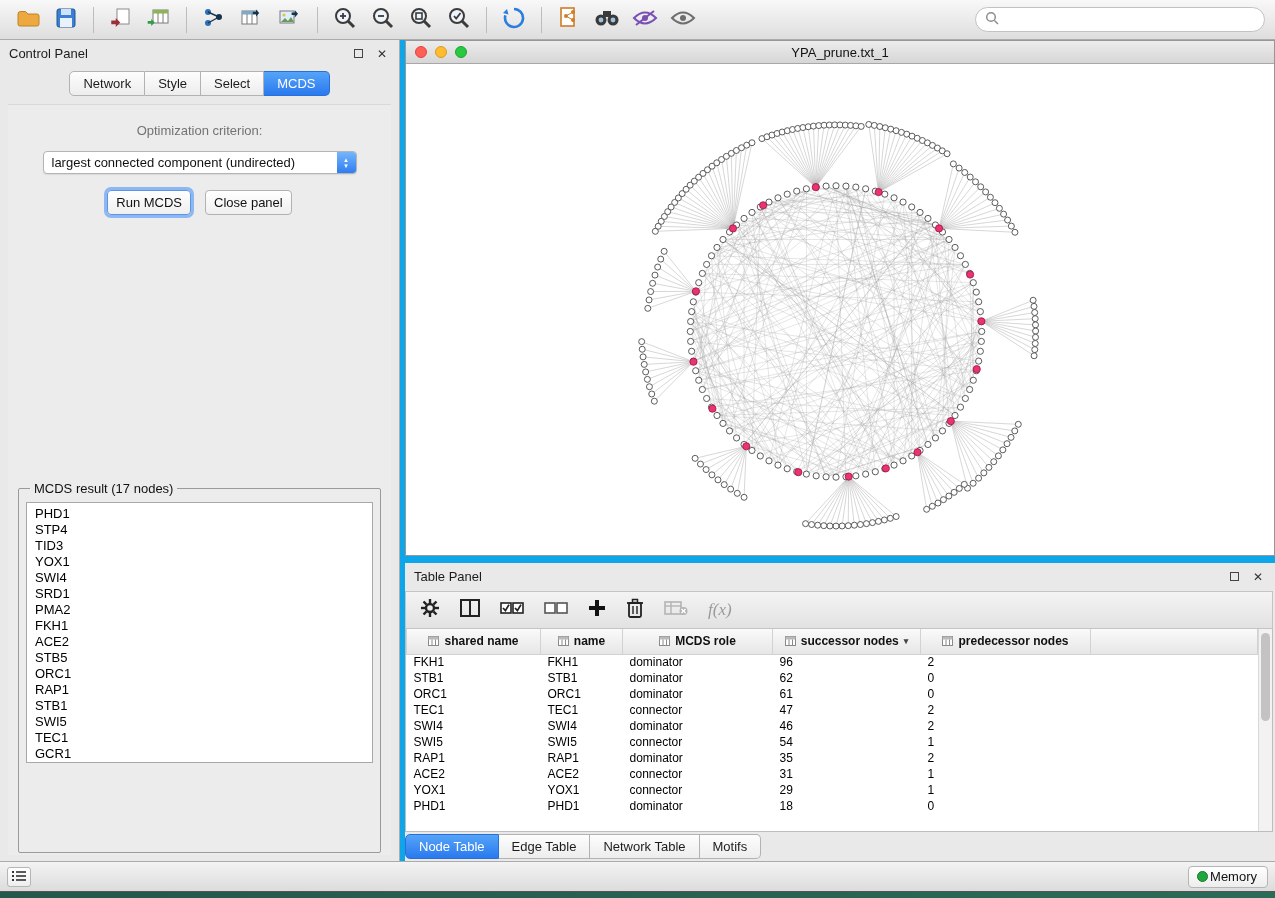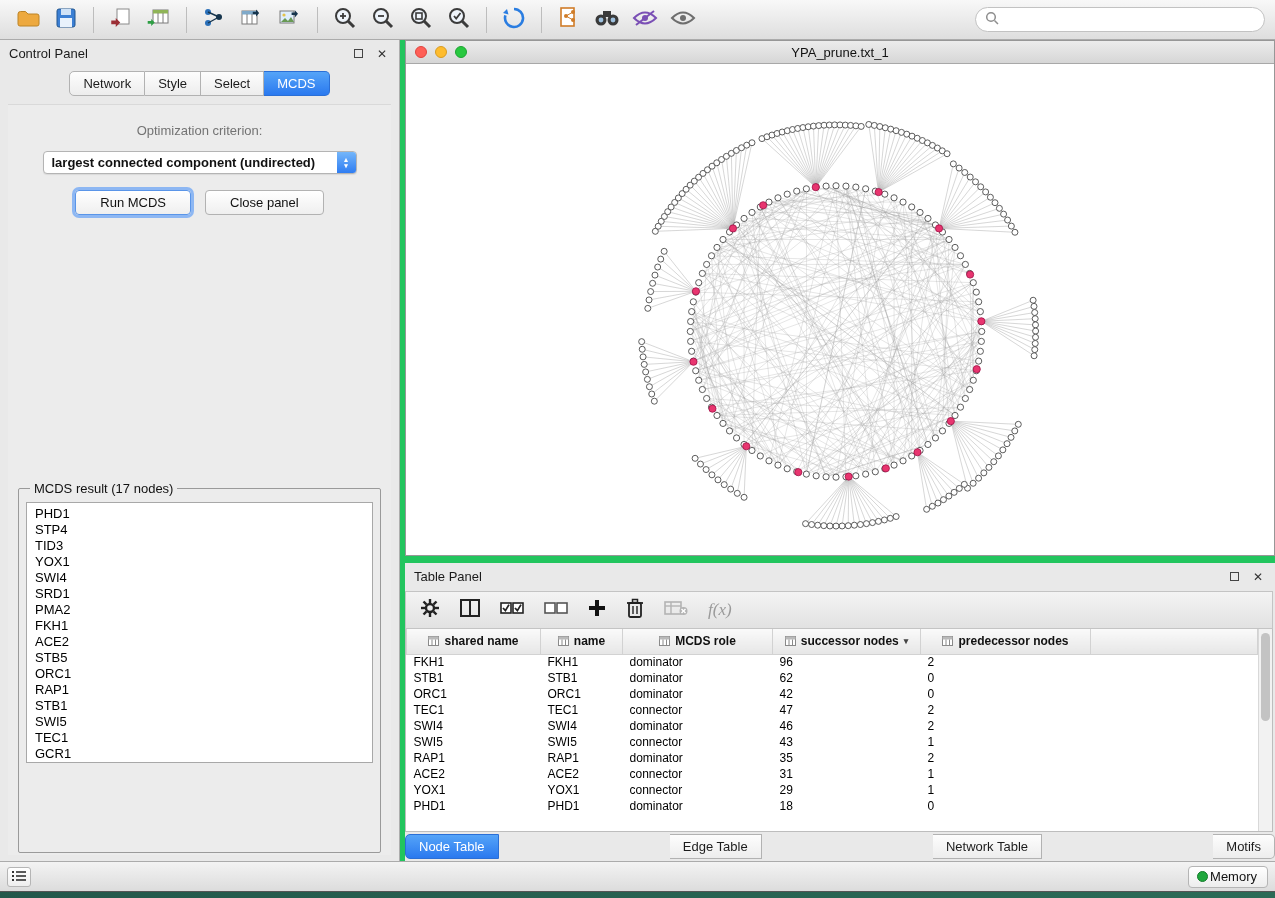--- a/index.html
+++ b/index.html
@@ -57,51 +57,50 @@
   .ctab:last-child { border-radius:0 5px 5px 0; }
   .ctab.active { background:linear-gradient(#55a4f8,#2a79ef); color:#fff; border-color:#2a6fd6; }
 
   .tab-surface { flex:1; display:flex; flex-direction:column; margin:8px 8px 0 8px; background:#ececec; border-top:1px solid #d9d9d9; }
   .opt-label { text-align:center; font-size:13px; color:#737373; margin-top:18px; }
   .popup-wrap { display:flex; justify-content:center; margin-top:13px; }
   .popup {
     width:314px; height:23px; background:#fff; border:1px solid #b4b4b4;
     border-radius:4px; display:flex; align-items:center;
     box-shadow:0 1px 1px rgba(0,0,0,.08);
-    font-weight:bold;
   }
   .popup-label { flex:1; font-size:13px; color:#111; padding:0 8px; white-space:nowrap; overflow:hidden; }
   .popup-stepper {
     width:19px; height:21px; margin-right:0;
     background:linear-gradient(#74b6fa,#2f7df2);
     border-radius:0 3px 3px 0; color:#fff; display:flex; flex-direction:column;
     align-items:center; justify-content:center; font-size:7px; line-height:6px;
   }
   .btn-row { display:flex; justify-content:center; gap:14px; margin-top:16px; }
   .mac-btn {
     font-family:"Liberation Sans",sans-serif; font-size:13px; color:#111;
     background:linear-gradient(#ffffff,#efefef); border:1px solid #b2b2b2;
-    border-radius:4px; padding:4px 24px;
+    border-radius:4px; padding:4px 8px;
   }
   .mac-btn.focused { box-shadow:0 0 0 3px rgba(64,140,250,.55); border-color:#5a95e8; }
 
   .mcds-fieldset {
     margin:auto 10px 2px 10px; height:372px;
     border:1px solid #9a9a9a; border-radius:2px; padding:6px 7px 21px 7px;
     display:flex; background:transparent;
   }
   .mcds-fieldset legend { font-size:13px; color:#111; padding:0 4px; margin-left:4px; }
   .result-box {
     flex:1; background:#fff; border:1px solid #a8a8a8; overflow:hidden;
     padding:3px 0 0 8px;
   }
   .result-item { font-size:13px; line-height:16px; color:#000; }
 
   
-  .right-area { flex:1; display:flex; flex-direction:column; background:#22c55e; padding-left:5px; min-width:0; }
+  .right-area { flex:1; display:flex; flex-direction:column; background:#0ea5e9; padding-left:5px; min-width:0; }
 
   .network-window { height:516px; flex:0 0 516px; display:flex; flex-direction:column; border:1px solid #979797; }
   .titlebar {
     height:23px; flex:0 0 23px; position:relative; display:flex; align-items:center;
     background:linear-gradient(#ececec,#d6d6d6); border-bottom:1px solid #a8a8a8;
   }
   .traffic { display:flex; gap:8px; padding-left:9px; }
   .light { width:12px; height:12px; border-radius:50%; }
   .light.red { background:#ff5f57; border:1px solid #e0443e; }
   .light.yellow { background:#febc2e; border:1px solid #d89c22; }
@@ -142,21 +141,21 @@
   table.node-table td {
     height:16px; font-size:12px; color:#000; padding:0 7px; white-space:nowrap; overflow:hidden;
   }
   td.num { text-align:left; padding-right:14px; }
   .vscroll {
     position:absolute; top:0; right:0; bottom:0; width:14px;
     background:#f2f2f2; border-left:1px solid #d8d8d8;
   }
   .vthumb { position:absolute; top:4px; left:2px; width:9px; height:88px; background:#c3c3c3; border-radius:5px; }
 
-  .tp-tabs-row { height:29px; flex:0 0 29px; display:flex; justify-content:space-between; align-items:center; background:#e9e9e9; }
+  .tp-tabs-row { height:29px; flex:0 0 29px; display:flex; justify-content:flex-start; align-items:center; background:#e9e9e9; }
 
   
   .status-bar {
     height:30px; flex:0 0 30px; display:flex; align-items:center; padding:0 7px;
     background:linear-gradient(#f3f3f3,#dcdcdc); border-top:1px solid #ababab;
   }
   .list-btn {
     width:24px; height:20px; border:1px solid #b5b5b5; border-radius:3px;
     background:linear-gradient(#fff,#eee); display:flex; align-items:center; justify-content:center;
   }
@@ -1197,21 +1196,21 @@
                   <td>STB1</td>
                   <td>dominator</td>
                   <td class="num">62</td>
                   <td class="num">0</td>
                   <td></td>
                 </tr>
                 <tr>
                   <td>ORC1</td>
                   <td>ORC1</td>
                   <td>dominator</td>
-                  <td class="num">42</td>
+                  <td class="num">61</td>
                   <td class="num">0</td>
                   <td></td>
                 </tr>
                 <tr>
                   <td>TEC1</td>
                   <td>TEC1</td>
                   <td>connector</td>
                   <td class="num">47</td>
                   <td class="num">2</td>
                   <td></td>
@@ -1221,21 +1220,21 @@
                   <td>SWI4</td>
                   <td>dominator</td>
                   <td class="num">46</td>
                   <td class="num">2</td>
                   <td></td>
                 </tr>
                 <tr>
                   <td>SWI5</td>
                   <td>SWI5</td>
                   <td>connector</td>
-                  <td class="num">43</td>
+                  <td class="num">54</td>
                   <td class="num">1</td>
                   <td></td>
                 </tr>
                 <tr>
                   <td>RAP1</td>
                   <td>RAP1</td>
                   <td>dominator</td>
                   <td class="num">35</td>
                   <td class="num">2</td>
                   <td></td>

